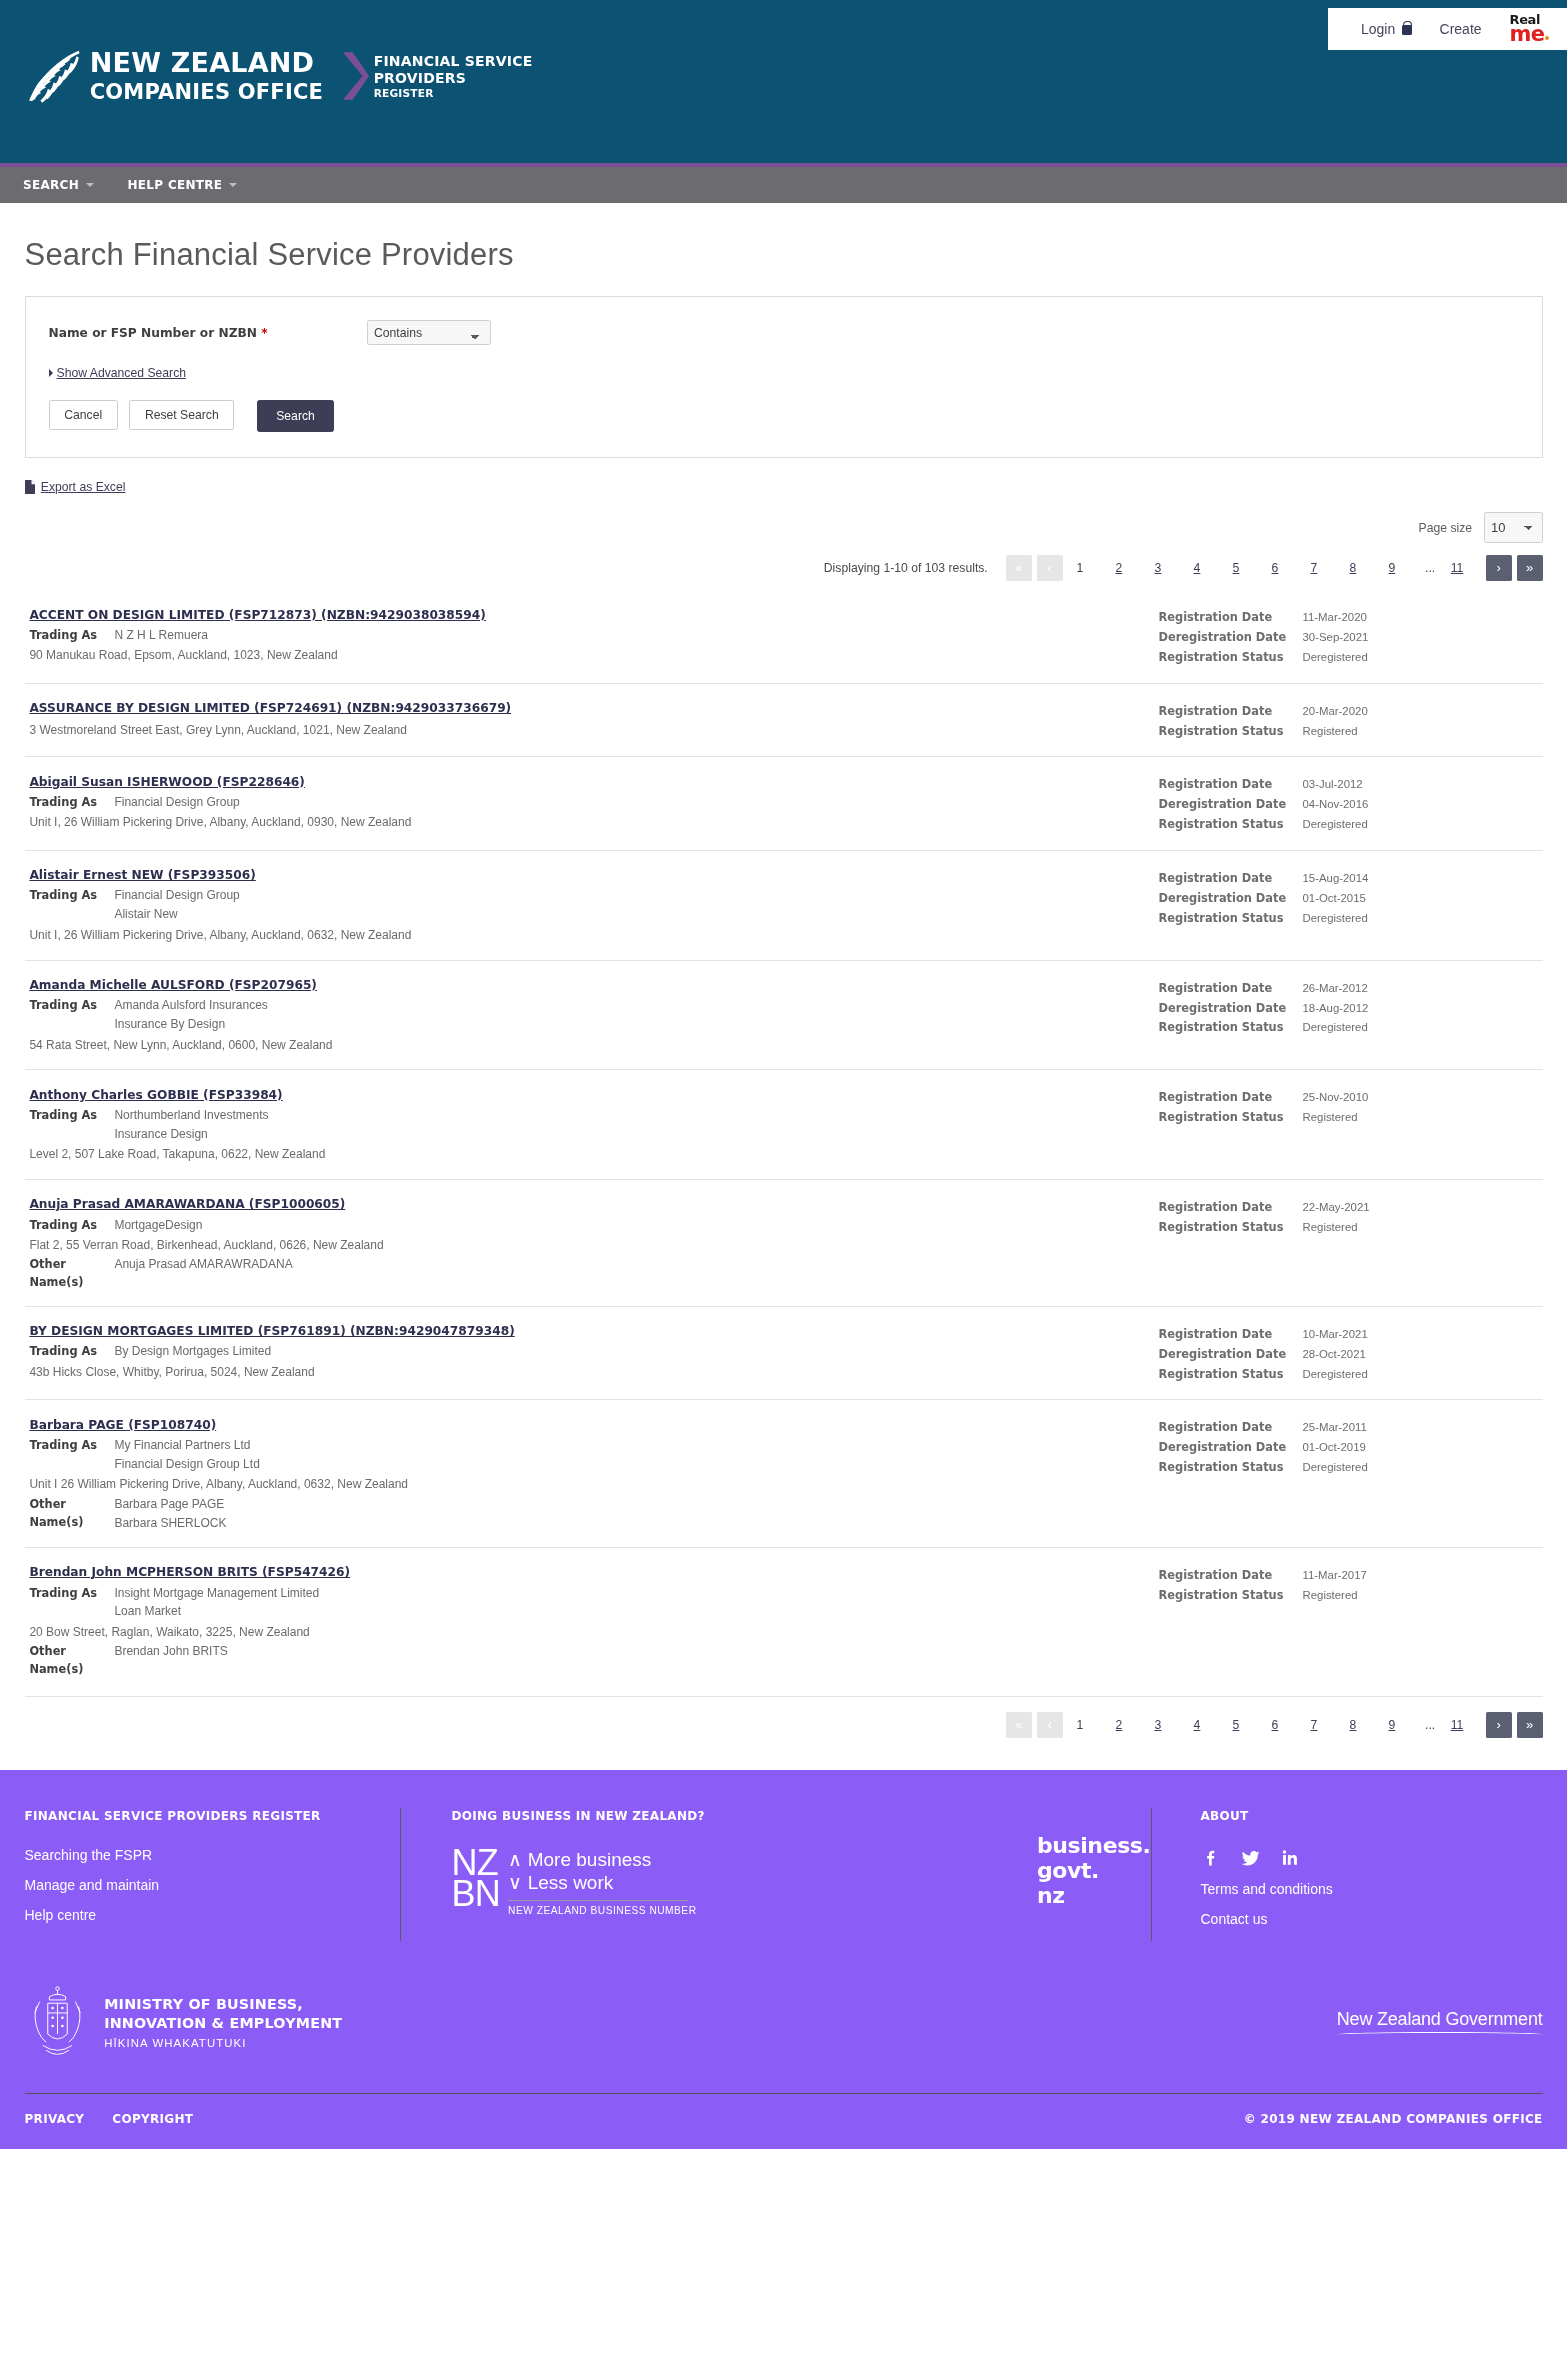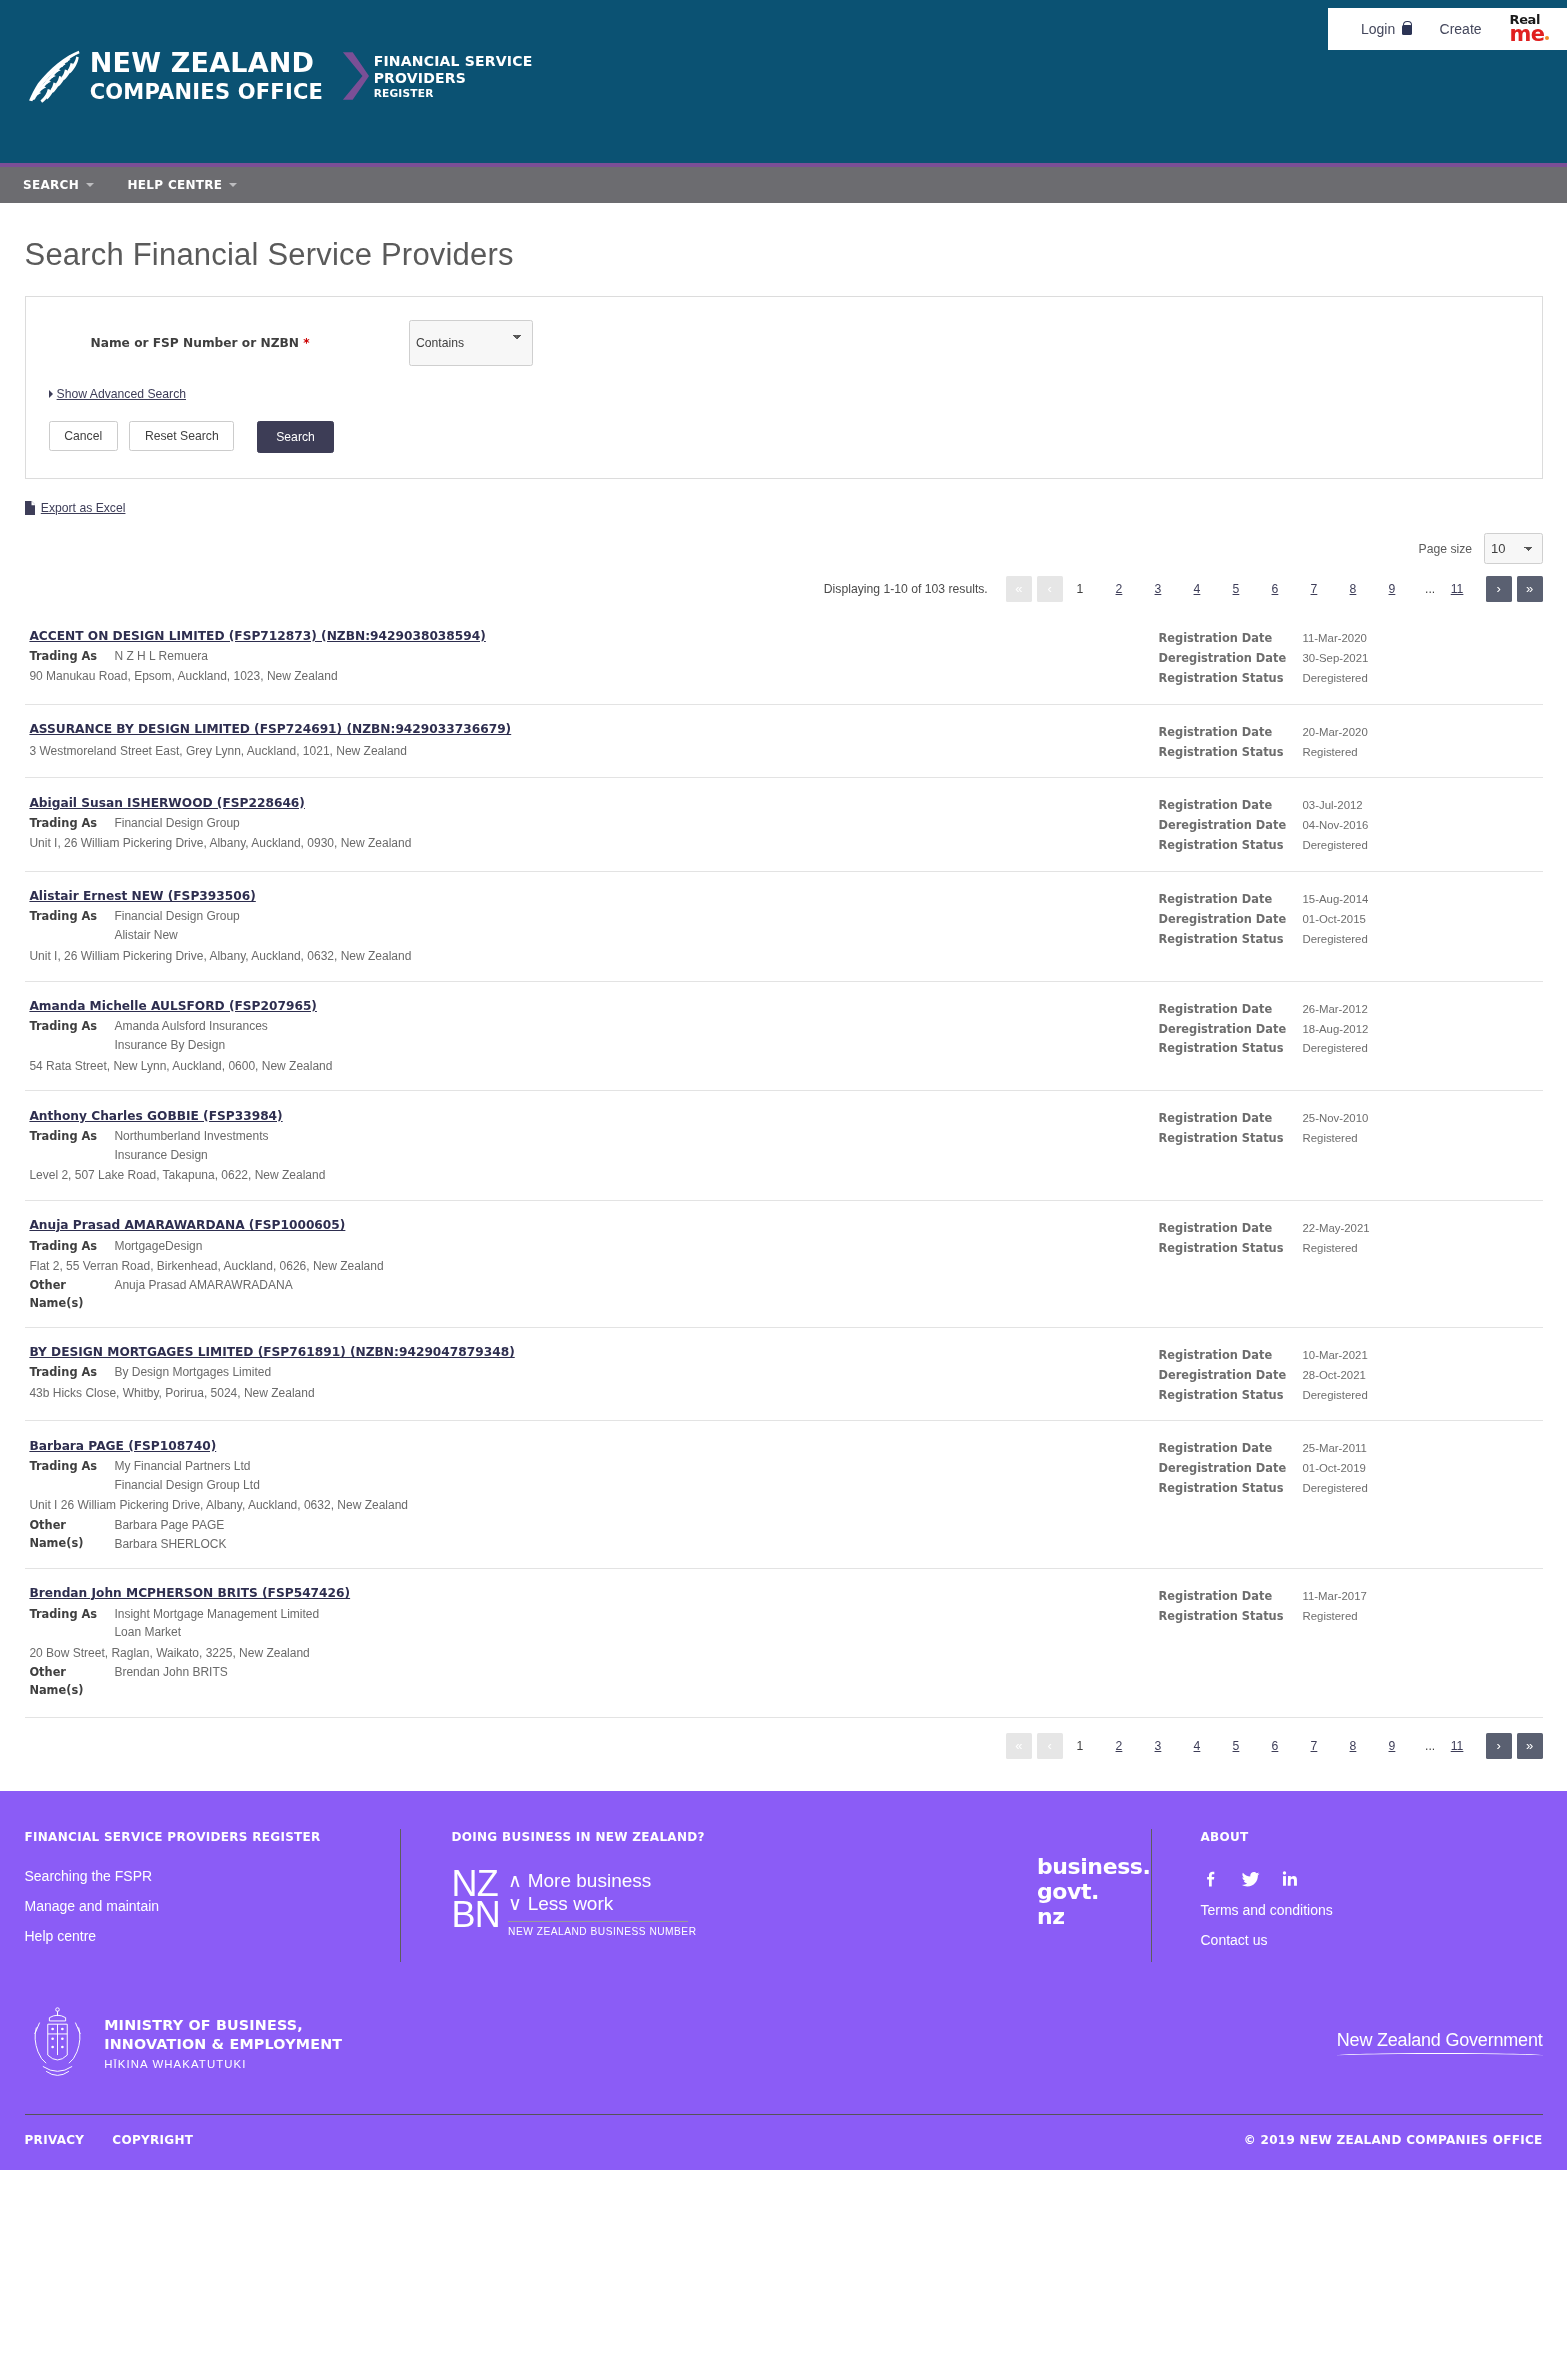--- a/index.html
+++ b/index.html
@@ -147,25 +147,24 @@
     display: flex;
     align-items: center;
     gap: 0;
   }
   .field-label {
     font-family: "DejaVu Sans", sans-serif;
     font-weight: bold;
     font-size: 12.2px;
     color: #3f3f3f;
     width: 318px;
-    margin-left: 42px;
   }
   .req { color: #cc0000; }
   .sel {
-    width: 124px; height: 46px;
+    width: 124px; height: 25px;
     border: 0.8px solid #cfcfcf;
     background: #f7f7f7;
     border-radius: 2.4px;
     font-size: 12.2px;
     color: #3f3f3f;
     padding: 0 6.5px;
     font-family: "Liberation Sans", sans-serif;
     appearance: none;
     background-image: linear-gradient(45deg, transparent 50%, #555 50%), linear-gradient(135deg, #555 50%, transparent 50%);
     background-position: calc(100% - 14.7px) 14px, calc(100% - 9.8px) 14px;

